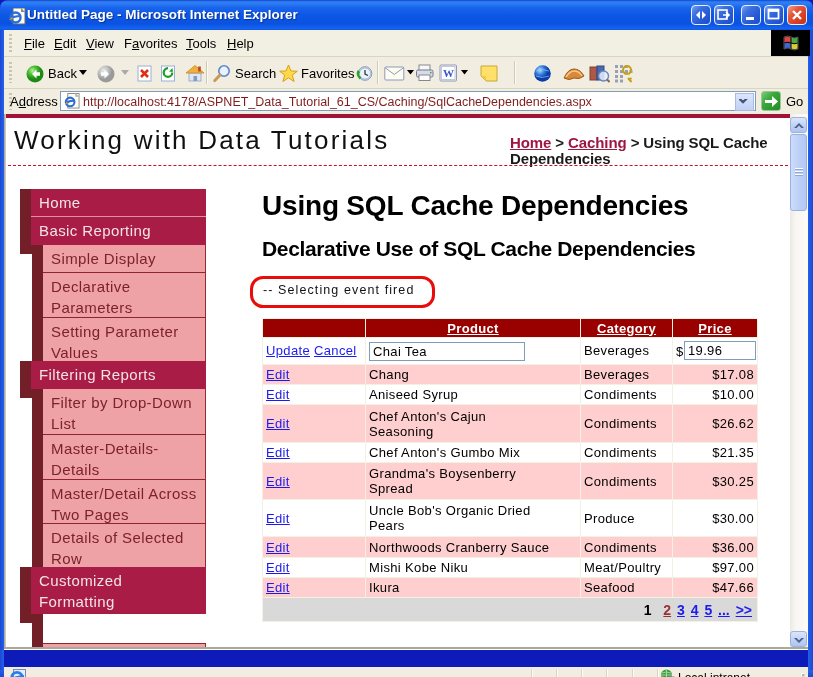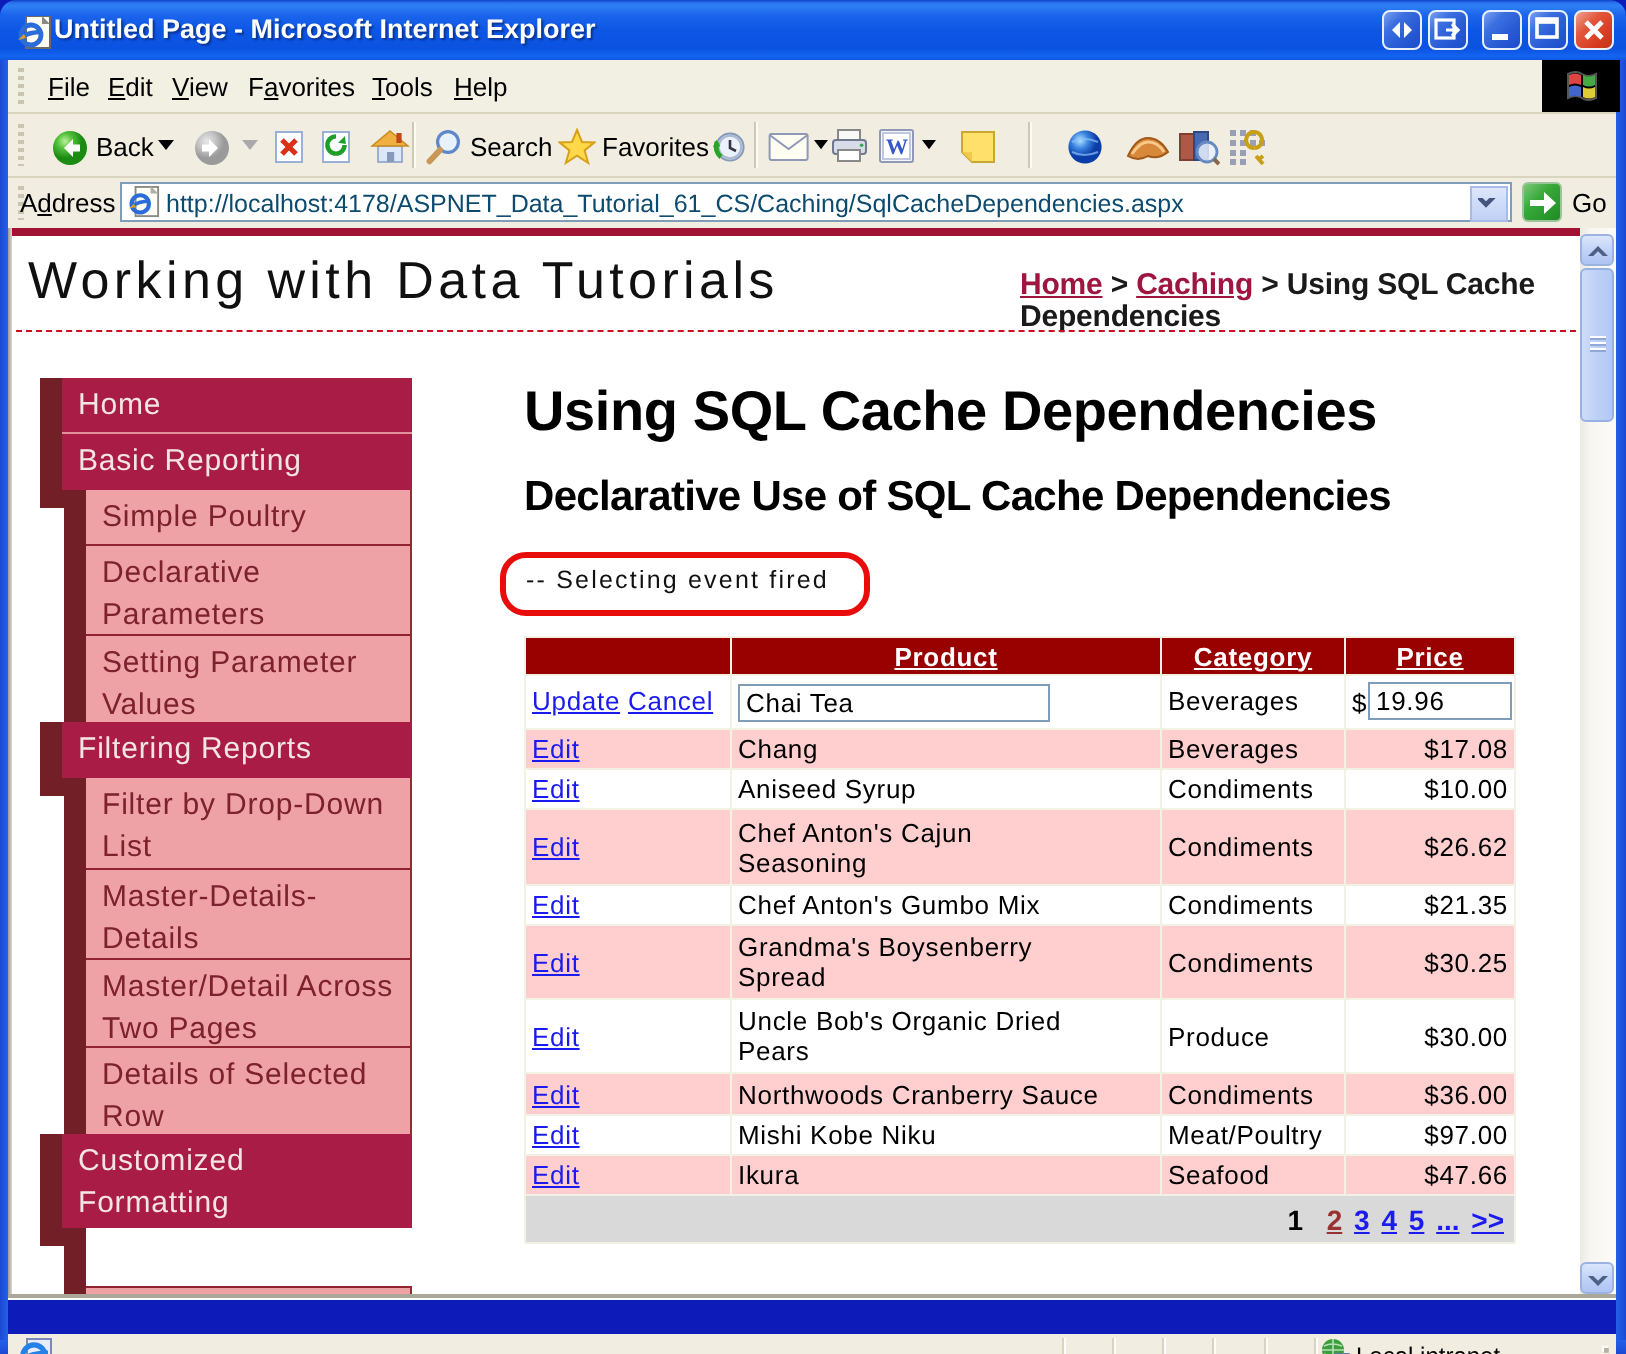--- a/index.html
+++ b/index.html
@@ -28,21 +28,21 @@
   #addrbar{position:absolute;left:4px;top:89px;width:804px;height:25px;background:#f1eee1;}
   .grip{position:absolute;left:5px;width:3px;background:repeating-linear-gradient(180deg,#c9c5ae 0,#c9c5ae 2px,transparent 2px,transparent 4px);}
   .menuitem{position:absolute;top:6px;font-size:13px;color:#000;}
   .menuitem u{text-decoration:underline;}
   #throbber{position:absolute;left:767px;top:0px;width:39px;height:26px;background:#000;}
   .tsep{position:absolute;top:4px;width:1px;height:23px;background:#cdc9b2;border-right:1px solid #fbfaf4;}
   .tlabel{position:absolute;font-size:13px;color:#000;}
   
   #addrLabel{position:absolute;left:6px;top:5px;font-size:13px;color:#000;}
   #addrBox{position:absolute;left:56px;top:2px;width:696px;height:20px;background:#fff;border:1px solid #7f9db9;box-sizing:border-box;}
-  #addrText{position:absolute;left:22px;top:3px;font-size:12.5px;color:#0c4a6e;white-space:nowrap;}
+  #addrText{position:absolute;left:22px;top:3px;font-size:12.5px;color:#7f1d1d;white-space:nowrap;}
   #addrDrop{position:absolute;right:1px;top:1px;width:17px;height:16px;background:linear-gradient(180deg,#dce5fb,#c1d1f5);border:1px solid #a8bbe8;}
   #goBtn{position:absolute;left:757px;top:2px;width:20px;height:20px;border-radius:3px;
    background:linear-gradient(135deg,#7cc977 0%,#38a83a 40%,#1f8c24 100%);border:1px solid #9cc49a;box-sizing:border-box;}
   #goTxt{position:absolute;left:782px;top:5px;font-size:13px;}
   
   #page{position:absolute;left:6px;top:114px;width:785px;height:533px;background:#fff;overflow:hidden;}
   #redband{position:absolute;left:0;top:0;width:785px;height:4px;background:#a21235;}
   #siteTitle{position:absolute;left:8px;top:11px;font-size:26px;letter-spacing:2.2px;color:#101010;}
   #crumbs{position:absolute;left:504px;top:21px;width:270px;font-size:15px;font-weight:bold;color:#1a1a1a;line-height:16px;letter-spacing:-0.1px;}
   #crumbs a{color:#9e1540;text-decoration:underline;}
@@ -300,21 +300,21 @@
     <div id="dashline"></div>
     <div class="stripeW" style="top:75px;height:28px;"></div>
     <div class="stripeW" style="top:103px;height:37px;"></div>
     <div class="stripeW" style="top:247px;height:37px;"></div>
     <div class="stripeW" style="top:453px;height:56px;"></div>
     <div class="stripeN" style="top:131px;height:116px;"></div>
     <div class="stripeN" style="top:275px;height:178px;"></div>
     <div class="stripeN" style="top:500px;height:33px;"></div>
     <div class="snavT" style="top:75px;height:28px;border-bottom:1px solid #e0919c;">Home</div>
     <div class="snavT" style="top:103px;height:28px;">Basic Reporting</div>
-    <div class="snavS" style="top:131px;height:27px;">Simple Poultry</div>
+    <div class="snavS" style="top:131px;height:27px;">Simple Display</div>
     <div class="snavS" style="top:158px;height:45px;border-top:1px solid #8f2430;">Declarative Parameters</div>
     <div class="snavS" style="top:203px;height:57px;border-top:1px solid #8f2430;">Setting Parameter Values</div>
     <div class="snavT" style="top:247px;height:28px;">Filtering Reports</div>
     <div class="snavS" style="top:275px;height:45px;">Filter by Drop-Down List</div>
     <div class="snavS" style="top:320px;height:45px;border-top:1px solid #8f2430;">Master-Details-Details</div>
     <div class="snavS" style="top:365px;height:44px;border-top:1px solid #8f2430;">Master/Detail Across Two Pages</div>
     <div class="snavS" style="top:409px;height:44px;border-top:1px solid #8f2430;">Details of Selected Row</div>
     <div class="snavT" style="top:453px;height:47px;">Customized<br>Formatting</div>
     <div class="snavS" style="top:529px;height:4px;border-top:1px solid #8f2430;"></div>
     <div id="h1">Using SQL Cache Dependencies</div>

